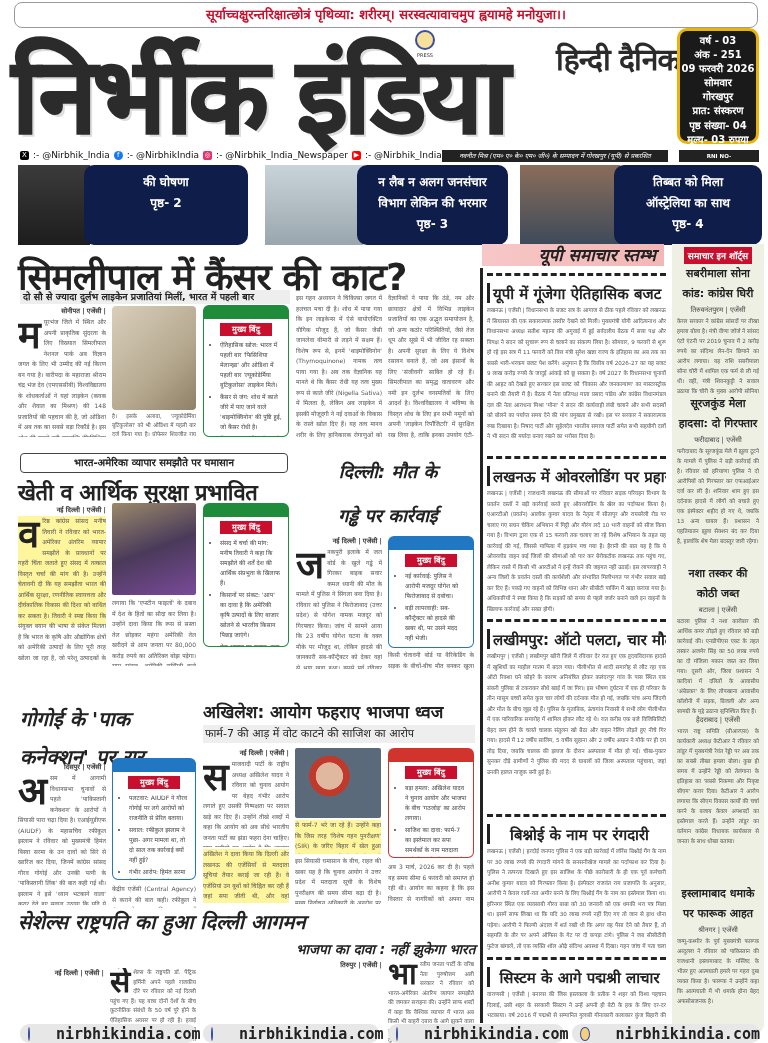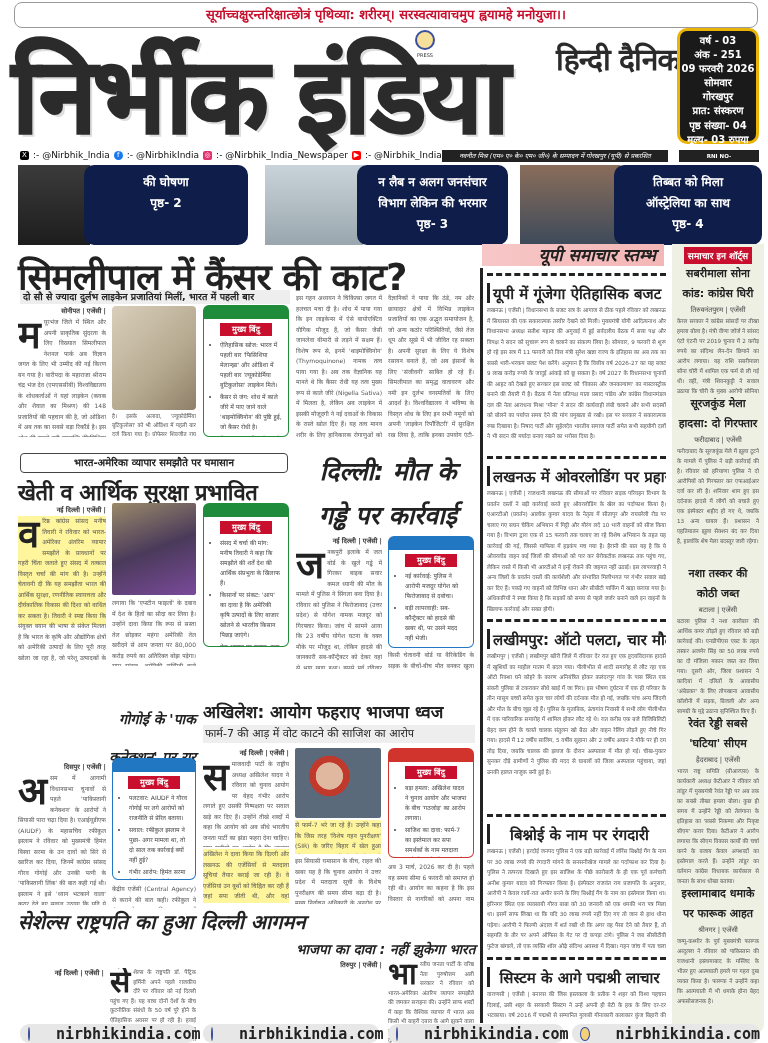--- a/index.html
+++ b/index.html
@@ -129,40 +129,40 @@
 <div class="abs mukhya green" style="left:203px;top:503px;width:86px;height:144px">
   <span class="ttl">मुख्य बिंदु</span>
   <ul>
     <li>संसद में चर्चा की मांग: मनीष तिवारी ने कहा कि समझौते की शर्तें देश की आर्थिक संप्रभुता के खिलाफ हैं।</li>
     <li>किसानों पर संकट: 'आप' का दावा है कि अमेरिकी कृषि उत्पादों के लिए बाजार खोलने से भारतीय किसान पिछड़ जाएंगे।</li>
     <li>तेल आयात पर सवाल: रूस से तेल खरीद बंद करने के फैसले से जनता पर 80,000 करोड़ का बोझ पड़ने की आशंका।</li>
 
   </ul>
 </div>
 
-<div class="abs" style="left:300px;top:450px;width:176px;text-align:center;font-size:25px;font-style:italic;font-weight:bold;line-height:44px;color:#222">
+<div class="abs" style="left:300px;top:450px;width:176px;text-align:center;font-size:18px;font-style:italic;font-weight:bold;line-height:44px;color:#222">
   <div>दिल्ली: मौत के</div>
   <div>गड्ढे पर कार्रवाई</div>
 </div>
 <div class="abs" style="left:296px;top:536px;width:86px;height:132px">
   <div class="dateline">नई दिल्ली | एजेंसी |</div>
   <div class="col-txt" style="height:122px"><span class="dropcap">ज</span><span>नकपुरी इलाके में जल बोर्ड के खुले गड्ढे में गिरकर बाइक सवार कमल ध्यानी की मौत के मामले में पुलिस ने सिंगला बना दिया है। रविवार को पुलिस ने फिरोजाबाद (उत्तर प्रदेश) से योगेश नामक मजदूर को गिरफ्तार किया। जांच में सामने आया कि 23 वर्षीय योगेश घटना के वक्त मौके पर मौजूद था, लेकिन हादसे की जानकारी सब-कॉन्ट्रैक्टर को देकर वहां से भाग खड़ा हुआ। इससे पूर्व रविवार को सब-कॉन्ट्रैक्टर राजेश प्रजापति को गिरफ्तार किया गया था। पुलिस के अनुसार, प्रजापति को रात 12:22 बजे ही सूचना मिल गई थी, मगर उसने पीड़ित को बचाने का कोई प्रयास नहीं किया। एफआईआर के मुताबिक, 20 फुट लंबा और 14 फुट गहरा यह गड्ढा बिना</span></div>
 </div>
 <div class="abs mukhya blue" style="left:388px;top:536px;width:86px;height:112px">
   <span class="ttl">मुख्य बिंदु</span>
   <ul>
     <li>नई कार्रवाई: पुलिस ने आरोपी मजदूर योगेश को फिरोजाबाद से दबोचा।</li>
     <li>बड़ी लापरवाही: सब-कॉन्ट्रैक्टर को हादसे की खबर थी, पर उसने मदद नहीं भेजी।</li>
     <li>खतरनाक गड्ढा: 14 फुट गहरे गड्ढे पर कोई बैरिकेडिंग या रिफ्लेक्टर नहीं था।</li>
 
   </ul>
 </div>
 <div class="abs col-txt" style="left:388px;top:650px;width:86px;height:22px">किसी चेतावनी बोर्ड या बैरिकेडिंग के सड़क के बीचों-बीच मौत बनकर खुला छोड़ा गया था।</div>
 
-<div class="abs" style="left:20px;top:700px;width:176px;text-align:right;font-size:14px;font-style:italic;font-weight:bold;line-height:38px;color:#222">
+<div class="abs" style="left:20px;top:700px;width:176px;text-align:left;font-size:20px;font-style:italic;font-weight:bold;line-height:38px;color:#222">
   <div>गोगोई के 'पाक</div>
   <div>कनेक्शन' पर रार</div>
 </div>
 <div class="abs" style="left:18px;top:762px;width:88px;height:142px">
   <div class="dateline">दिसपुर | एजेंसी |</div>
   <div class="col-txt" style="height:132px"><span class="dropcap">अ</span><span>सम में आगामी विधानसभा चुनावों से पहले 'पाकिस्तानी कनेक्शन' के आरोपों ने सियासी पारा चढ़ा दिया है। एआईयूडीएफ (AIUDF) के महासचिव रफीकुल इस्लाम ने रविवार को मुख्यमंत्री हिमंत बिस्वा सरमा के उन दावों को सिरे से खारिज कर दिया, जिनमें कांग्रेस सांसद गौरव गोगोई और उनकी पत्नी के 'पाकिस्तानी लिंक' की बात कही गई थी। इस्लाम ने इसे 'ध्यान भटकाने वाला' करार देते हुए सवाल उठाया कि यदि ये आरोप सच थे, तो सरकार दो साल तक खामोश क्यों बैठी रही? विवाद की जड़ में मुख्यमंत्री सरमा का वह बयान है, जिसमें उन्होंने गौरव की पत्नी एलिजाबेथ कोलबर्न गोगोई के पाकिस्तानी नागरिक अली तौकीर शेख से कथित संबंधों का जिक्र किया है। सरमा ने गौरव की पाकिस्तान यात्रा में एक खुफिया तस्वीर की साझा की और जांच की मांग</span></div>
 </div>
 <div class="abs mukhya blue" style="left:112px;top:758px;width:84px;height:122px">
   <span class="ttl">मुख्य बिंदु</span>
   <ul>
@@ -246,21 +246,20 @@
     <h4>सूरजकुंड मेला हादसा: दो गिरफ्तार</h4>
     <div class="dl">फरीदाबाद | एजेंसी</div>
     <div class="col-txt">फरीदाबाद के सूरजकुंड मेले में झूला टूटने के मामले में पुलिस ने बड़ी कार्रवाई की है। रविवार को हरियाणा पुलिस ने दो आरोपियों को गिरफ्तार कर एफआईआर दर्ज कर ली है। शनिवार शाम हुए इस दर्दनाक हादसे में लोगों को बचाते हुए एक इंस्पेक्टर शहीद हो गए थे, जबकि 13 अन्य घायल हैं। प्रशासन ने एहतियातन झूला सेक्शन बंद कर दिया है, हालांकि शेष मेला बदस्तूर जारी रहेगा।</div>
   </div>
   <div style="height:150px;overflow:hidden">
     <h4>नशा तस्कर की कोठी जब्त</h4>
     <div class="dl">बटाला | एजेंसी</div>
     <div class="col-txt">बटाला पुलिस ने नशा कारोबार की आर्थिक कमर तोड़ते हुए रविवार को बड़ी कार्रवाई की। एनडीपीएस एक्ट के तहत तस्कर अजमेर सिंह का 50 लाख रुपये का दो मंजिला मकान जब्त कर लिया गया। दूसरी ओर, जिला प्रशासन ने कादियां में दलितों के आवासीय 'अंबेडकर' के लिए तोपखाना आवासीय कॉलोनी में सड़क, बिजली और अन्य सामग्री के मुद्दे उठाना सुनिश्चित किए हैं।</div>
   </div>
   <div style="height:170px;overflow:hidden">
-    <h4>रेवंत रेड्डी सबसे 'घटिया' सीएम</h4>
     <div class="dl">हैदराबाद | एजेंसी</div>
     <div class="col-txt">भारत राष्ट्र समिति (बीआरएस) के कार्यकारी अध्यक्ष केटीआर ने रविवार को तांडूर में मुख्यमंत्री रेवंत रेड्डी पर अब तक का सबसे तीखा हमला बोला। कुछ ही समय में उन्होंने रेड्डी को तेलंगाना के इतिहास का 'सबसे निकम्मा और निकृष्ट सीएम' करार दिया। केटीआर ने आरोप लगाया कि सीएम विकास कार्यों की चर्चा करने के बजाय केवल अपशब्दों का इस्तेमाल करते हैं। उन्होंने तांडूर का वर्तमान कांग्रेस विधायक कार्यकाल से जनता के साथ धोखा बताया।</div>
   </div>
   <div style="height:140px;overflow:hidden">
     <h4>इस्लामाबाद धमाके पर फारूक आहत</h4>
     <div class="dl">श्रीनगर | एजेंसी</div>
     <div class="col-txt">जम्मू-कश्मीर के पूर्व मुख्यमंत्री फारूक अब्दुल्ला ने रविवार को पाकिस्तान की राजधानी इस्लामाबाद के मस्जिद के भीतर हुए आत्मघाती हमले पर गहरा दुख व्यक्त किया है। फारूक ने उन्होंने कहा कि आत्मघाती में भी धमाके होना बेहद अफसोसजनक है।</div>
   </div>
 </div>
 

